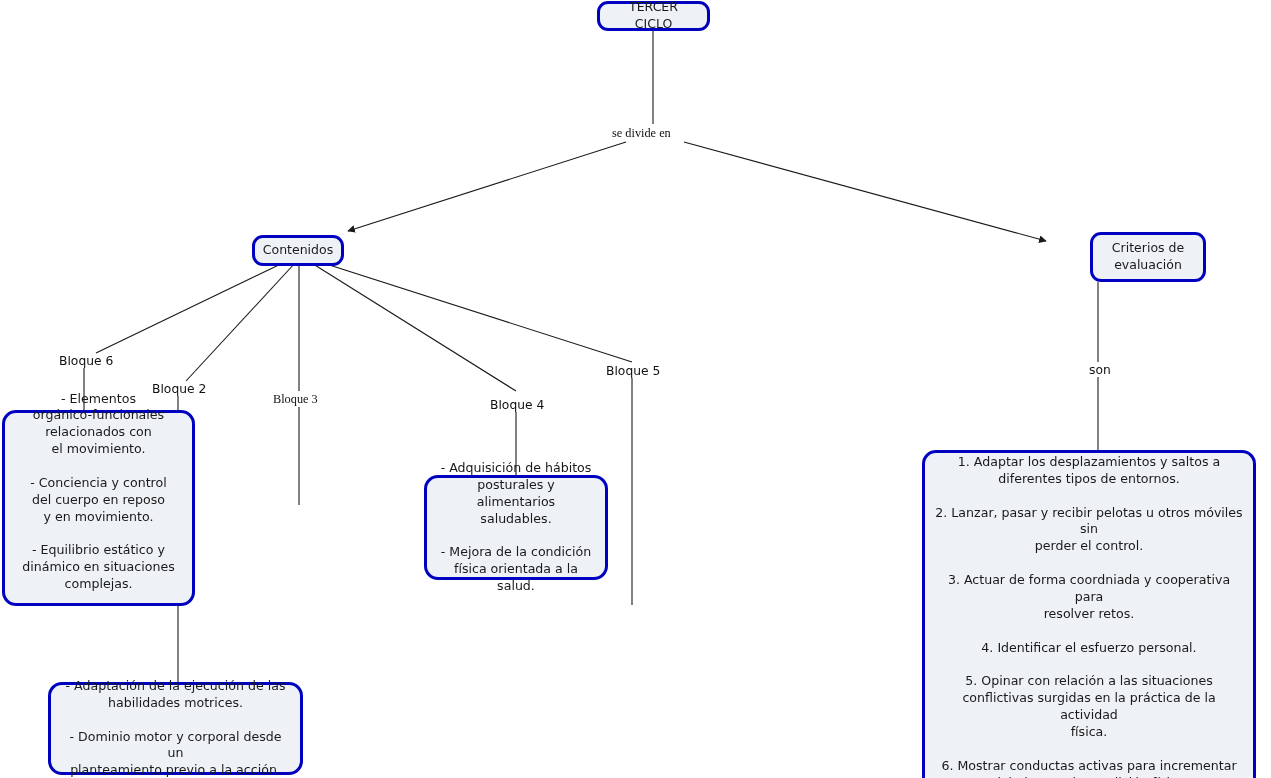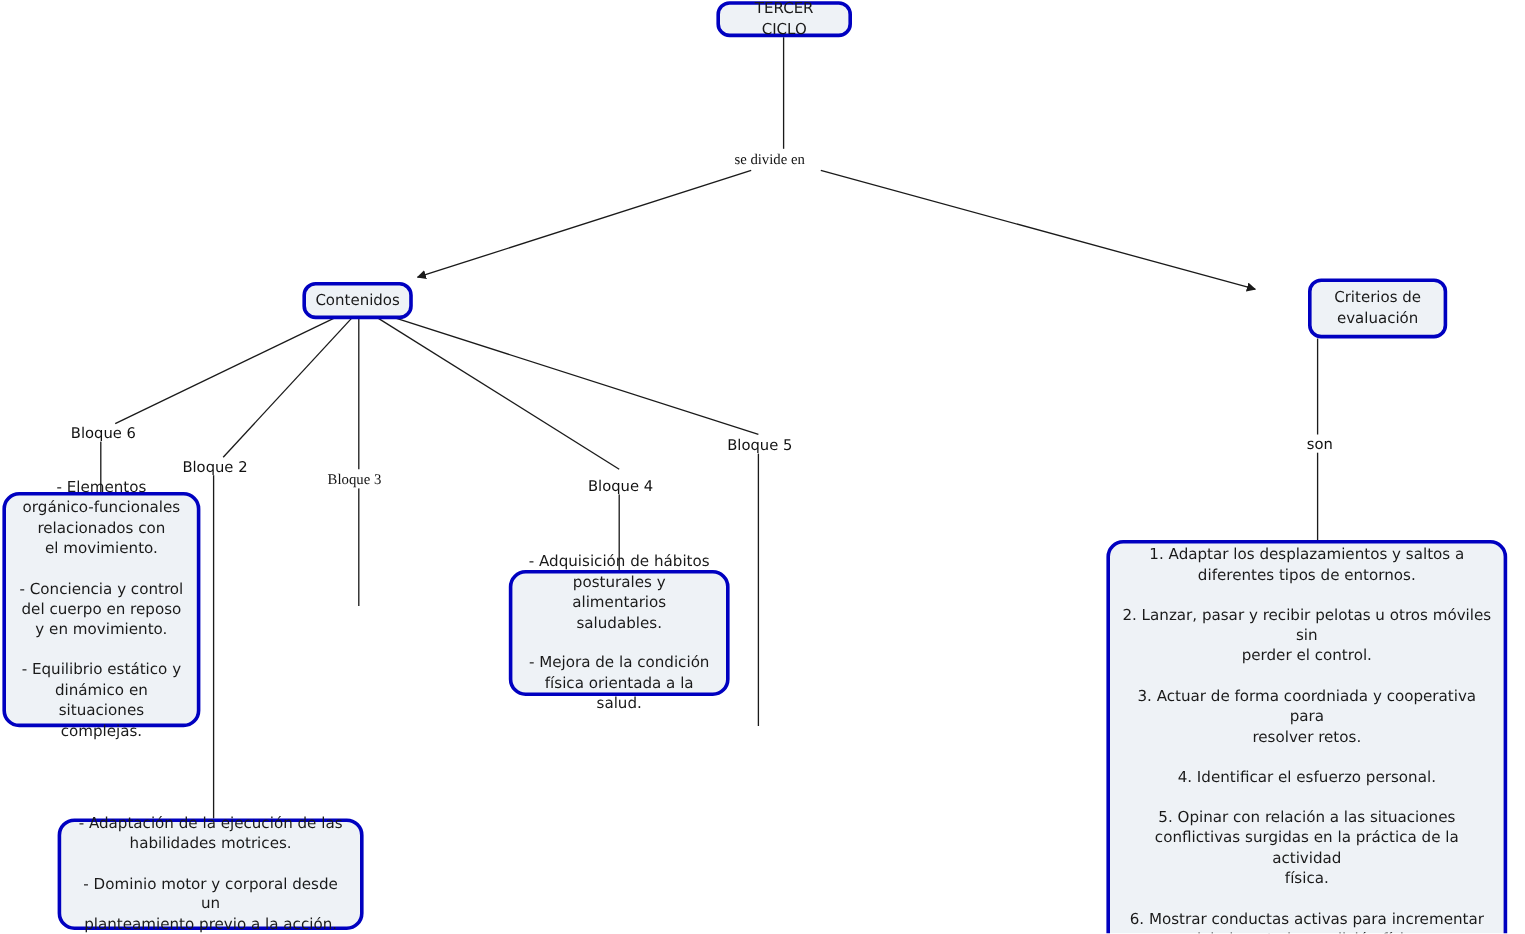--- a/index.html
+++ b/index.html
@@ -130,21 +130,21 @@
 
   <div class="node concept" style="left:252px; top:235px; width:92px; height:31px;">
     <span>Contenidos</span>
   </div>
 
   <div class="node concept" style="left:1050px; top:232px; width:116px; height:50px;margin-left:40px;">
     <span>Criterios de
 evaluación</span>
   </div>
 
-  <div class="node detail" style="left:2px; top:410px; width:165px; height:196px;">
+  <div class="node detail" style="left:2px; top:410px; width:193px; height:196px;align-items:flex-end;">
     <span>- Elementos
 orgánico-funcionales
 relacionados con
 el movimiento.
 
 - Conciencia y control
 del cuerpo en reposo
 y en movimiento.
 
 - Equilibrio estático y

